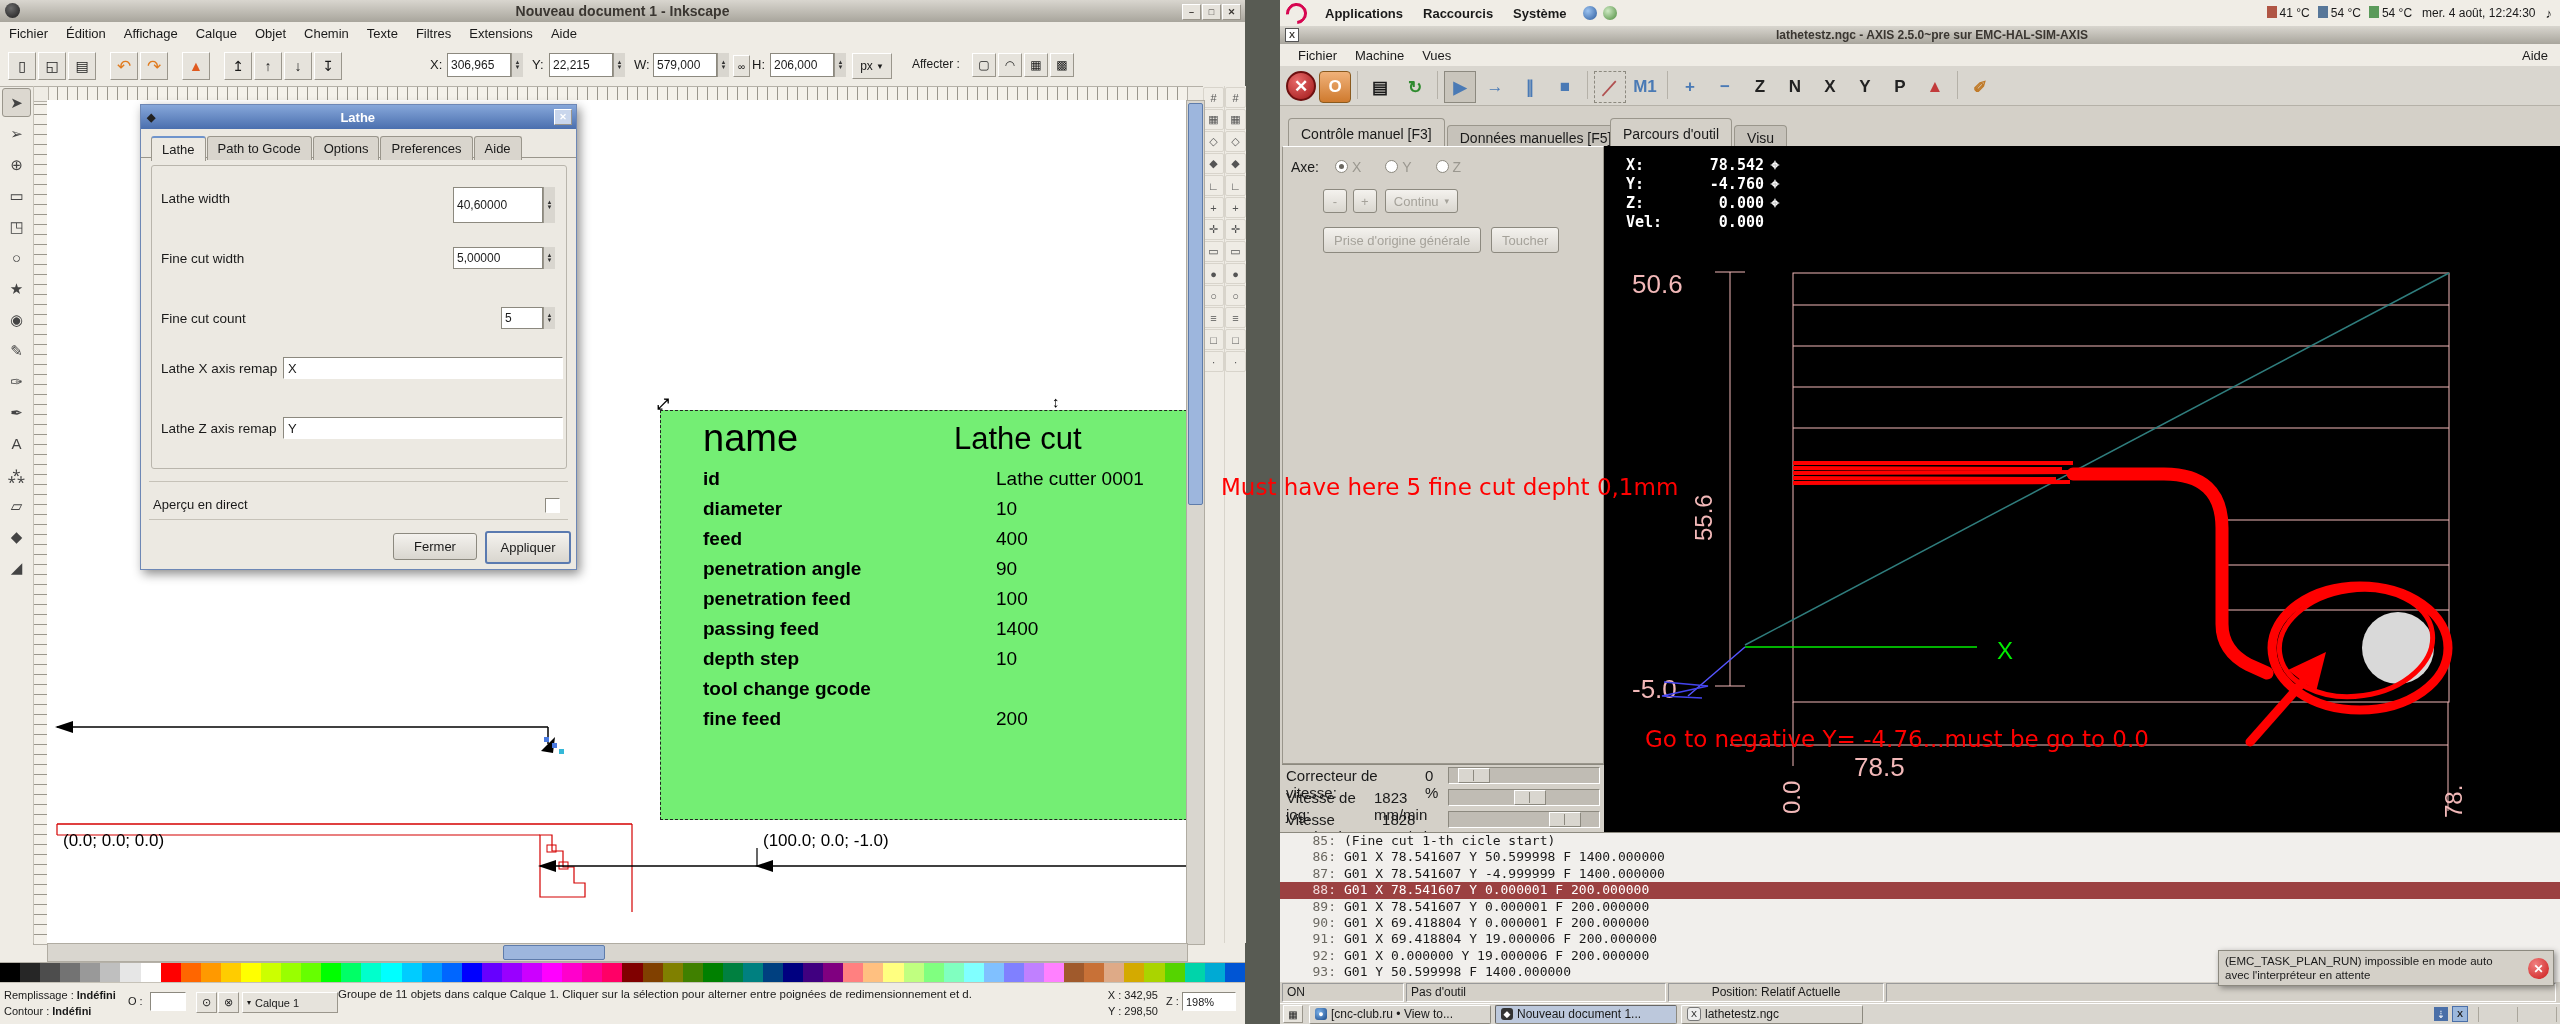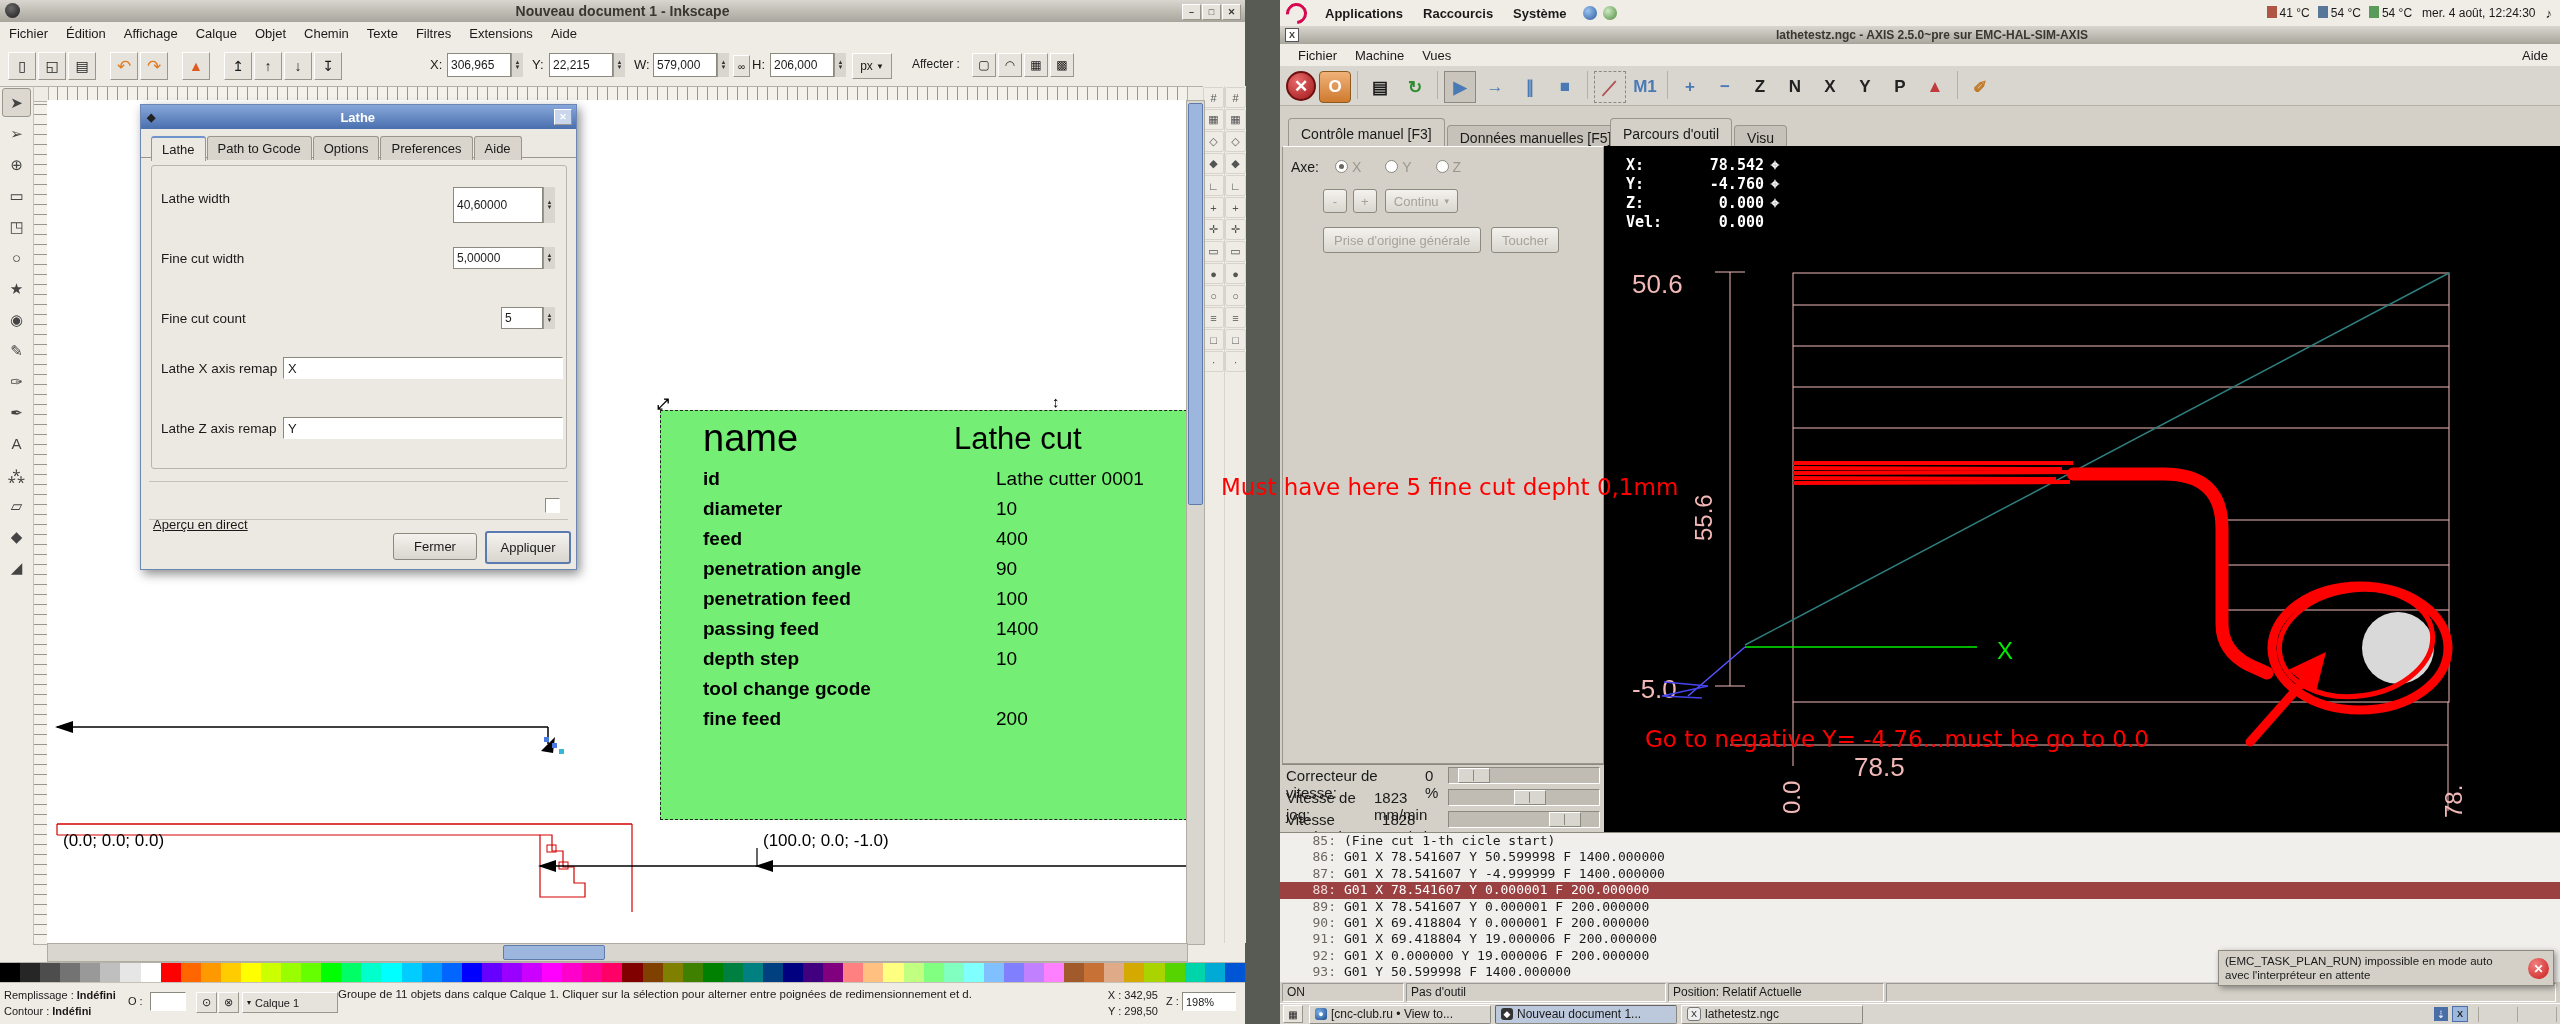--- a/index.html
+++ b/index.html
@@ -546,21 +546,21 @@
         <div class="gl"><span class="gn">86:</span><span>G01 X 78.541607 Y 50.599998 F 1400.000000</span></div>
         <div class="gl"><span class="gn">87:</span><span>G01 X 78.541607 Y -4.999999 F 1400.000000</span></div>
         <div class="gl hl"><span class="gn">88:</span><span>G01 X 78.541607 Y 0.000001 F 200.000000</span></div>
         <div class="gl"><span class="gn">89:</span><span>G01 X 78.541607 Y 0.000001 F 200.000000</span></div>
         <div class="gl"><span class="gn">90:</span><span>G01 X 69.418804 Y 0.000001 F 200.000000</span></div>
         <div class="gl"><span class="gn">91:</span><span>G01 X 69.418804 Y 19.000006 F 200.000000</span></div>
         <div class="gl"><span class="gn">92:</span><span>G01 X 0.000000 Y 19.000006 F 200.000000</span></div>
         <div class="gl"><span class="gn">93:</span><span>G01 Y 50.599998 F 1400.000000</span></div>
       </div>
 
-    <div class="abs" style="left:0;top:982px;width:1280px;height:21px;background:#d4d0c8;padding:1px 2px;box-sizing:border-box;" id="axis-status"><span class="statcell" style="width: 112px;">ON</span><span class="statcell" style="width: 250px;">Pas d'outil</span><span class="statcell" style="width: 206px;">Position: Relatif Actuelle</span><span class="statcell" style="width: 660px;"></span></div>
+    <div class="abs" style="left:0;top:982px;width:1280px;height:21px;background:#d4d0c8;padding:1px 2px;box-sizing:border-box;" id="axis-status"><span class="statcell" style="width: 112px;">ON</span><span class="statcell" style="width: 250px;">Pas d'outil</span><span class="statcell" style="width: 206px; text-align: center;">Position: Relatif Actuelle</span><span class="statcell" style="width: 660px;"></span></div>
 
     <div class="abs" style="left:0;top:1003px;width:1280px;height:21px;background:#d9d6cf;border-top:1px solid #fff;display:flex;align-items:center;padding:0 3px;box-sizing:border-box;">
       <span class="btn3d" style="width:18px;height:16px;margin-right:6px;font-size:10px;">▦</span>
       <span id="task-buttons" style="display:flex;flex:0 0 auto;">
           <span class="taskbtn" style="width: 170px;">
             <span class="ticon" style="background: radial-gradient(circle at 35% 35%, rgb(122, 176, 232), rgb(26, 74, 138));">●</span>
             <span>[cnc-club.ru • View to...</span>
           </span>
           <span class="taskbtn active" style="width: 170px;">
             <span class="ticon" style="background: rgb(51, 51, 51);">◆</span>
@@ -619,21 +619,21 @@
             <span>▲</span>
             <span>▼</span>
           </span>
         </span>
         <span class="abs" style="left: 20px; top: 256px; font-size: 13.5px;">Lathe X axis remap</span>
         <span class="abs sunken" style="left: 142px; top: 252px; width: 270px; height: 20px; display: inline-flex; align-items: center; padding: 0px 4px; font-size: 13px;">X</span>
         <span class="abs" style="left: 20px; top: 316px; font-size: 13.5px;">Lathe Z axis remap</span>
         <span class="abs sunken" style="left: 142px; top: 312px; width: 270px; height: 20px; display: inline-flex; align-items: center; padding: 0px 4px; font-size: 13px;">Y</span>
       </div>
     <div class="abs" style="left:8px;top:376px;width:419px;height:1px;background:#c6c2b8;"></div>
-    <span class="abs" style="left:12px;top:412px;font-size:13px;text-decoration:underline;">Aperçu en direct</span>
+    <span class="abs" style="left:12px;top:392px;font-size:13px;">Aperçu en direct</span>
     <span class="abs sunken" style="left:404px;top:393px;width:13px;height:13px;"></span>
     <div class="abs" style="left:8px;top:414px;width:419px;height:1px;background:#c6c2b8;"></div>
     <span class="gtk-btn abs" style="left:252px;top:428px;width:82px;height:25px;">Fermer</span>
     <span class="gtk-btn abs" style="left:344px;top:426px;width:82px;height:29px;border:2px solid #5a7ab0;">Appliquer</span>
   </div>
 
   <div class="annot" style="left:1221px;top:474px;">Must have here 5 fine cut depht 0,1mm</div>
   <div class="annot" style="left:1645px;top:726px;">Go to negative Y= -4.76...must be go to 0.0</div>
 </div>
 

